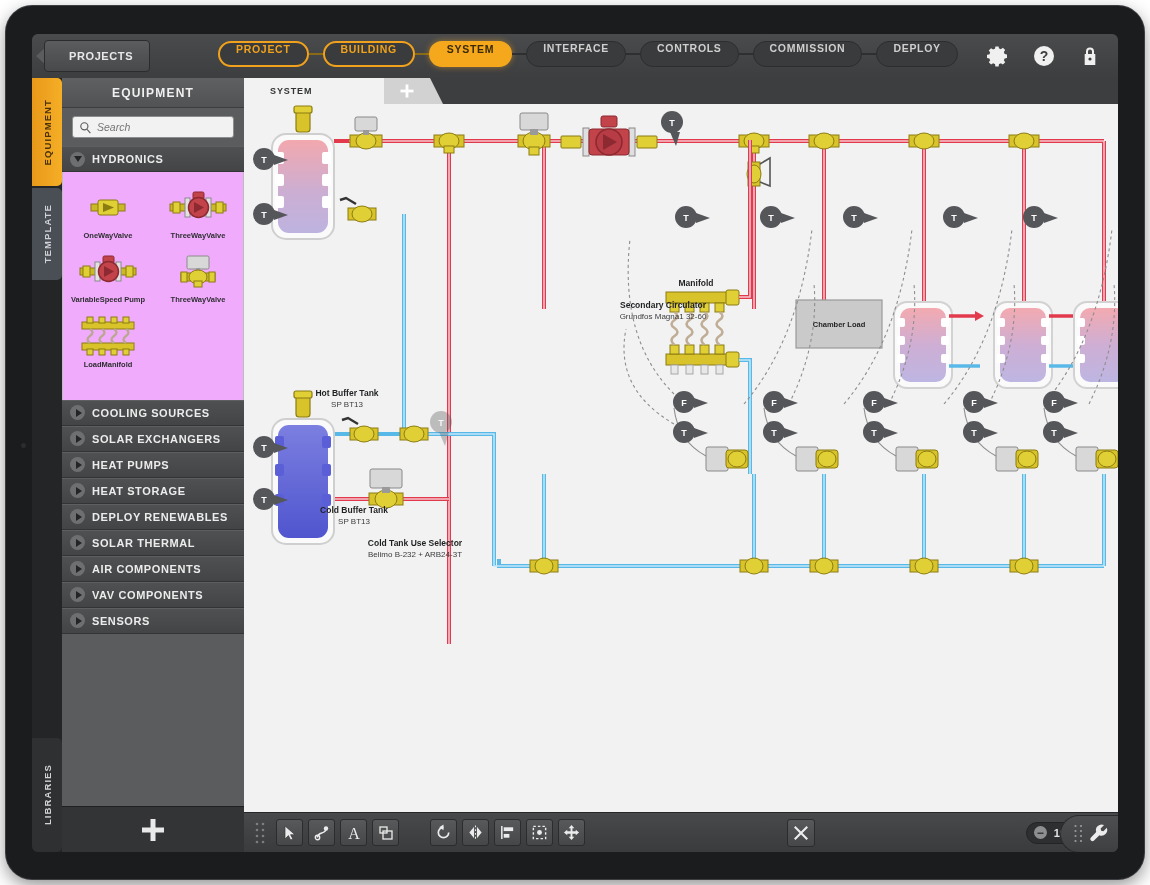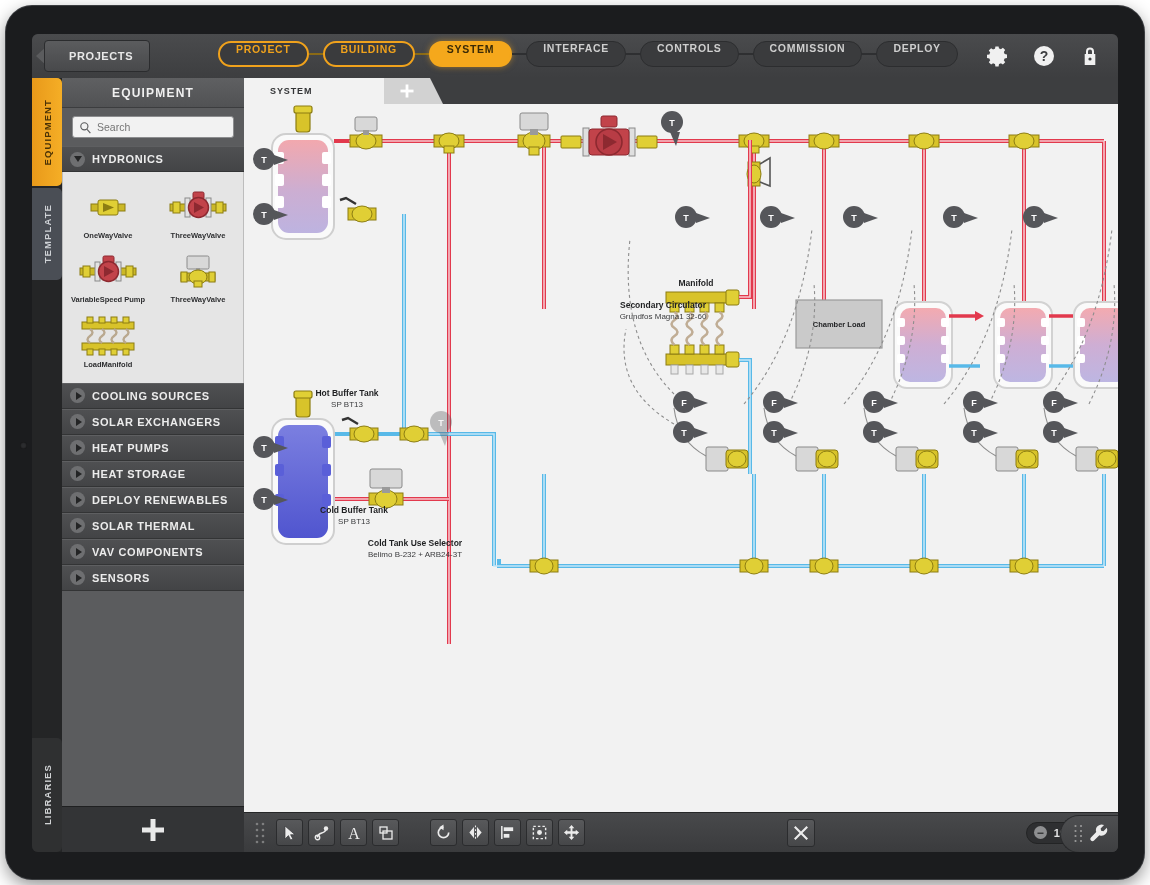--- a/index.html
+++ b/index.html
@@ -112,21 +112,21 @@
     border-bottom: 1px solid #3c3d3f;
   }
   #search-wrap { padding: 8px 10px; background: #5b5c5e; }
   #search-box {
     height: 22px; background: #f2f2f2; border: 1px solid #8c8d8f; border-radius: 3px;
     display: flex; align-items: center; padding: 0 6px;
   }
   #search-input {
     border: 0; outline: 0; background: transparent; flex: 1;
     font-family: "Liberation Sans", sans-serif;
-    font-size: 10.5px; color: #6a6b6d;
+    font-size: 10.5px; font-style: italic; color: #6a6b6d;
   }
 
   .cat-header {
     height: 26px; display: flex; align-items: center; padding-left: 8px;
     background: linear-gradient(#4f5052,#434446);
     border-top: 1px solid #5e5f61; border-bottom: 1px solid #333435;
     color: #ececec; font-size: 11px; font-weight: bold; letter-spacing: .6px;
     cursor: pointer;
   }
   .cat-caret {
@@ -138,21 +138,21 @@
     width: 0; height: 0; display: block;
     border-left: 4px solid transparent; border-right: 4px solid transparent;
     border-top: 6px solid #232425;
   }
   .cat-caret.collapsed i {
     border: 0; border-top: 4px solid transparent; border-bottom: 4px solid transparent;
     border-left: 6px solid #232425; margin-left: 2px;
   }
 
   #palette {
-    background: #e5e5e5; padding: 8px 0 10px;
+    background: #f0abfc; padding: 8px 0 27px;
     border-left: 1px solid #bdbdbd; border-right: 1px solid #bdbdbd;
   }
   #palette-grid { display: grid; grid-template-columns: 1fr 1fr; }
   .pal-item {
     display: flex; flex-direction: column; align-items: center;
     padding: 8px 2px 4px; cursor: pointer;
   }
   .pal-art { height: 38px; display: flex; align-items: center; justify-content: center; }
   .pal-label {
     margin-top: 6px; font-size: 7.5px; font-weight: bold; color: #2d2e30;
@@ -467,20 +467,26 @@
       <div class="cat-header">
         <span class="cat-caret collapsed">
             <i></i>
           </span>
         <span>SOLAR THERMAL</span>
       </div>
       <div class="cat-header">
         <span class="cat-caret collapsed">
             <i></i>
           </span>
+        <span>AIR COMPONENTS</span>
+      </div>
+      <div class="cat-header">
+        <span class="cat-caret collapsed">
+            <i></i>
+          </span>
         <span>VAV COMPONENTS</span>
       </div>
       <div class="cat-header">
         <span class="cat-caret collapsed">
             <i></i>
           </span>
         <span>SENSORS</span>
       </div>
 
       <div id="panel-footer">

